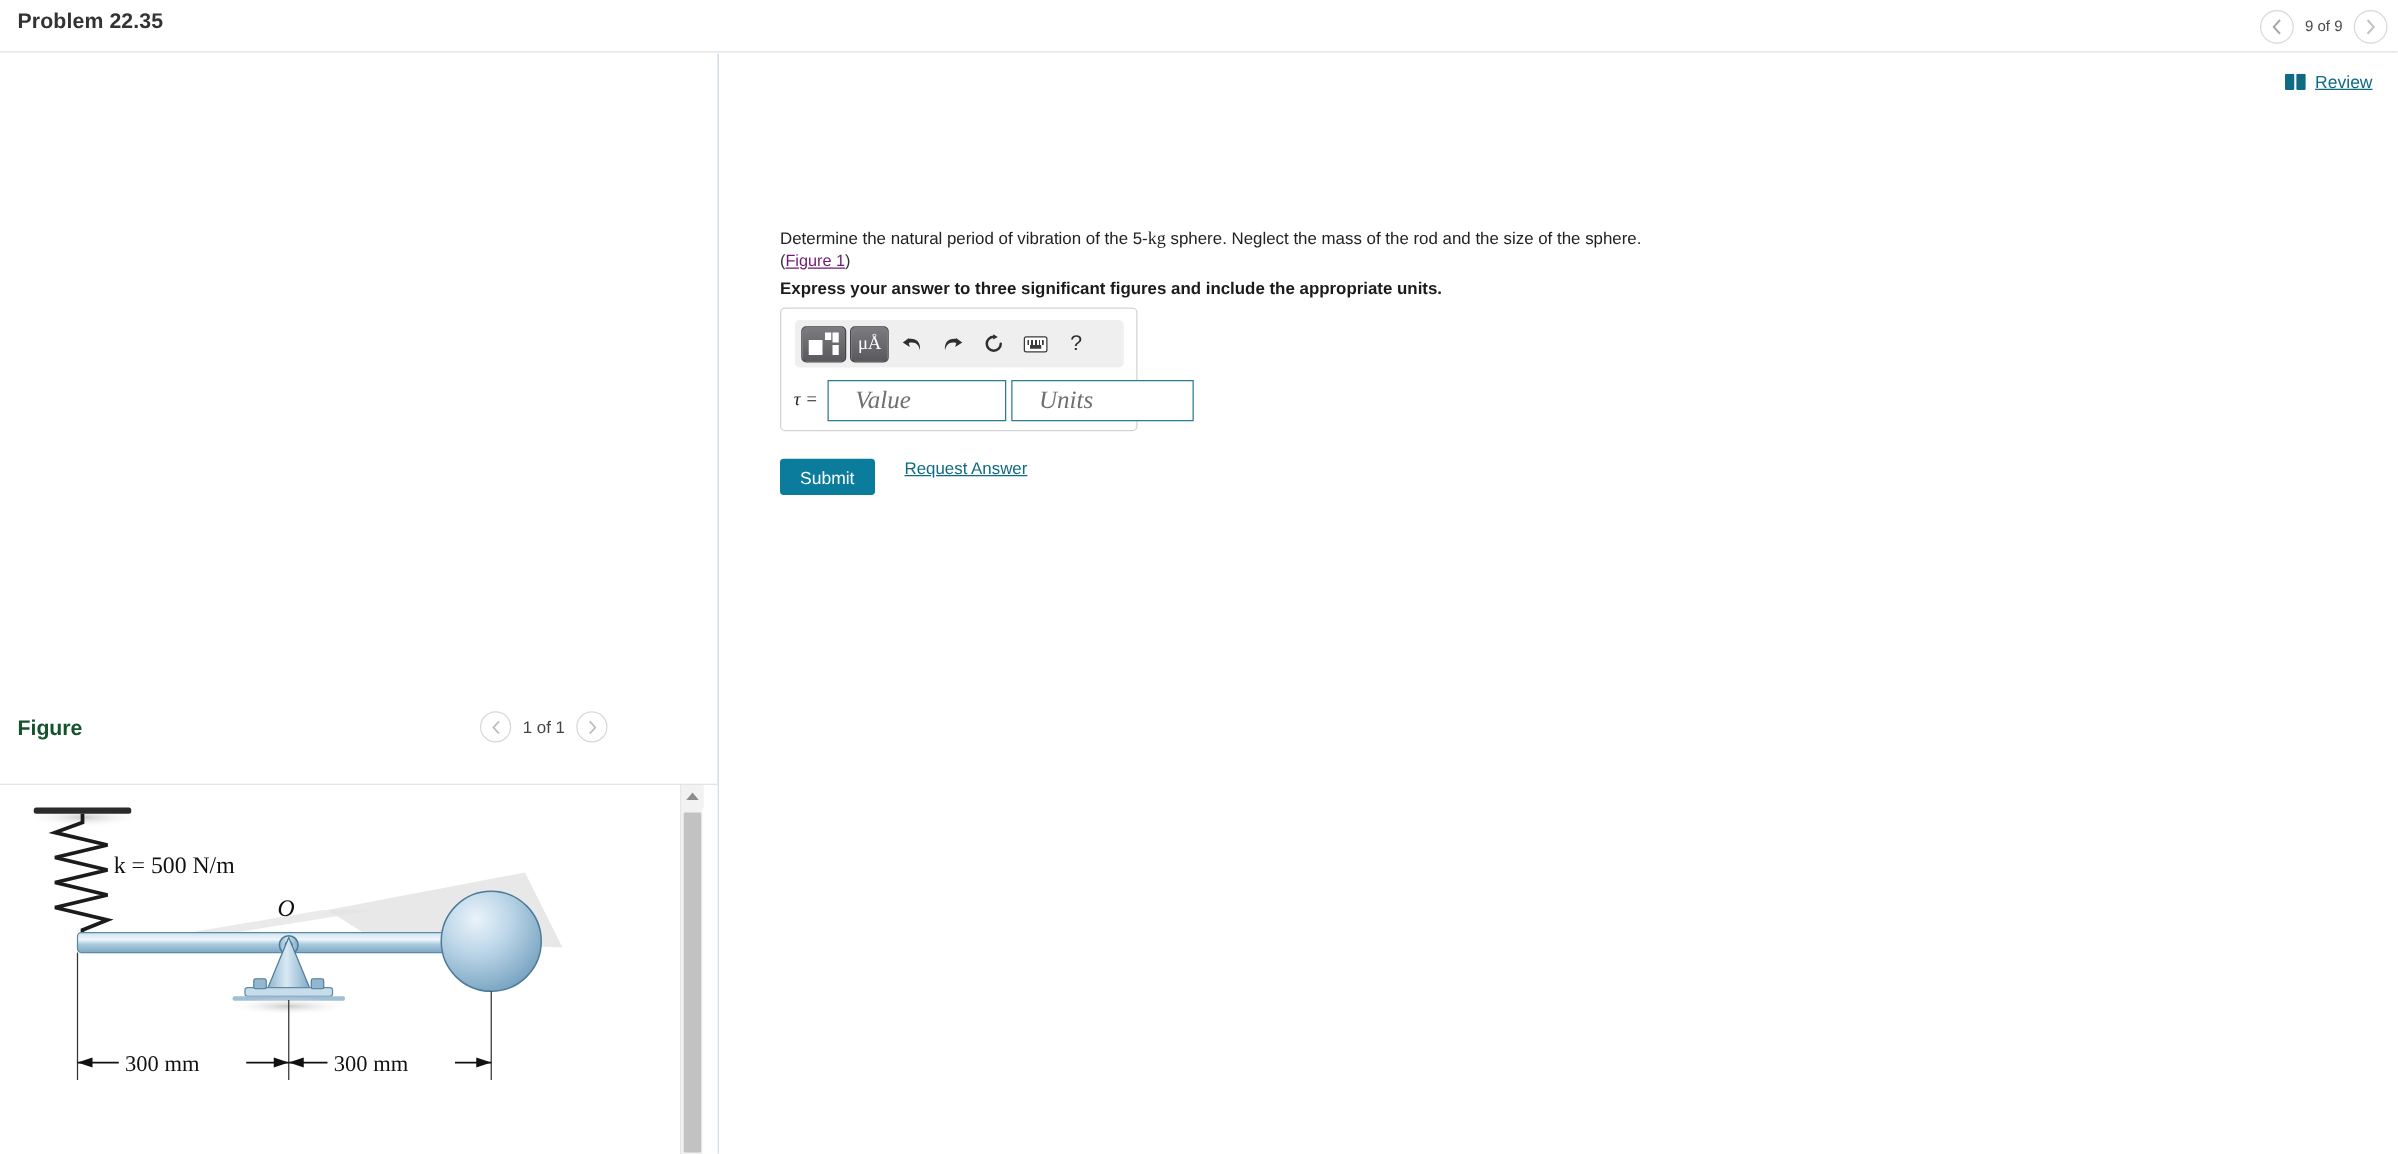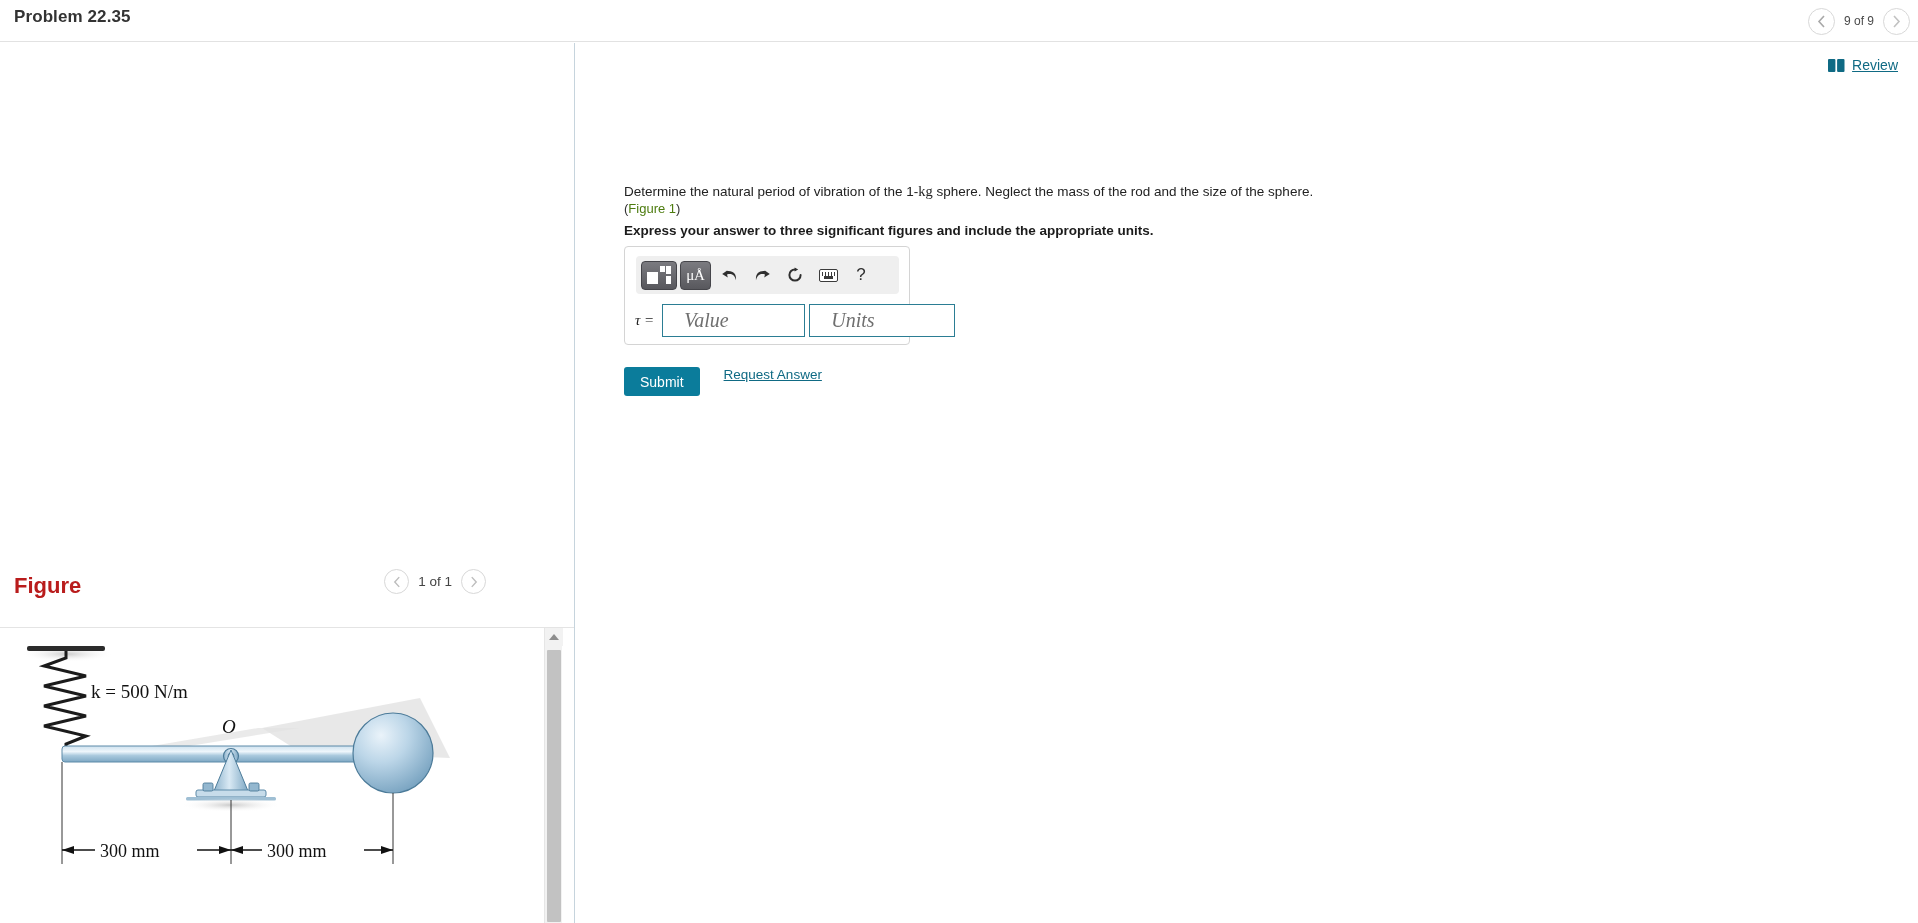--- a/index.html
+++ b/index.html
@@ -39,21 +39,21 @@
   
   #left-panel {
     position: absolute; left: 0; top: 43px; width: 575px; height: 880px;
     background: #ffffff; border-right: 1px solid #c6d4dd;
   }
   #figure-header {
     position: absolute; left: 0; top: 520px; width: 574px; height: 56px;
   }
   #figure-title {
     position: absolute; left: 14px; top: 10px;
-    font-size: 22px; font-weight: bold; color: #b91c1c;
+    font-size: 17px; font-weight: bold; color: #14532d;
   }
   #figure-pager {
     position: absolute; right: 88px; top: 6px;
     display: flex; align-items: center; gap: 9px;
   }
   #figure-pager-label { font-size: 13.5px; color: #444444; }
   #figure-divider {
     position: absolute; left: 0; top: 584px; width: 574px; height: 1px;
     background: #e4e4e4;
   }
@@ -108,21 +108,21 @@
 
   #prompt {
     position: absolute; left: 48px; top: 138px; width: 1120px;
     font-size: 13.5px; color: #222222; line-height: 1.45;
   }
   #prompt .kg { font-family: "Liberation Serif", serif; font-size: 14.5px; }
   #figure-ref-wrap {
     position: absolute; left: 48px; top: 158px;
     font-size: 13px; color: #333333;
   }
-  #figure-ref { color: #4d7c0f; cursor: pointer; }
+  #figure-ref { color: #701a75; text-decoration: underline; cursor: pointer; }
   #express {
     position: absolute; left: 48px; top: 180px;
     font-size: 13.5px; font-weight: bold; color: #1b1b1b;
   }
 
   
   #answer-box {
     position: absolute; left: 48px; top: 203px; width: 286px; height: 99px;
     border: 1px solid #d4d4d4; border-radius: 4px; background: #ffffff;
   }
@@ -331,21 +331,21 @@
   <div id="review-row">
     <svg width="17" height="13" viewBox="0 0 17 13">
       <rect x="0" y="0" width="7.4" height="13" rx="1" fill="#0f6a84"></rect>
       <rect x="9.1" y="0" width="7.4" height="13" rx="1" fill="#0f6a84"></rect>
     </svg>
     <span id="review-link">Review</span>
   </div>
 
 
   <div id="prompt">
-    <span>Determine the natural period of vibration of the 1-</span><span class="kg">kg</span><span> sphere. Neglect the mass of the rod and the size of the sphere.</span>
+    <span>Determine the natural period of vibration of the 5-</span><span class="kg">kg</span><span> sphere. Neglect the mass of the rod and the size of the sphere.</span>
   </div>
 
   <div id="figure-ref-wrap">
     <span>(</span><span id="figure-ref">Figure 1</span><span>)</span>
   </div>
 
   <div id="express">Express your answer to three significant figures and include the appropriate units.</div>
 
   <div id="answer-box">
     <div id="mathbar">

